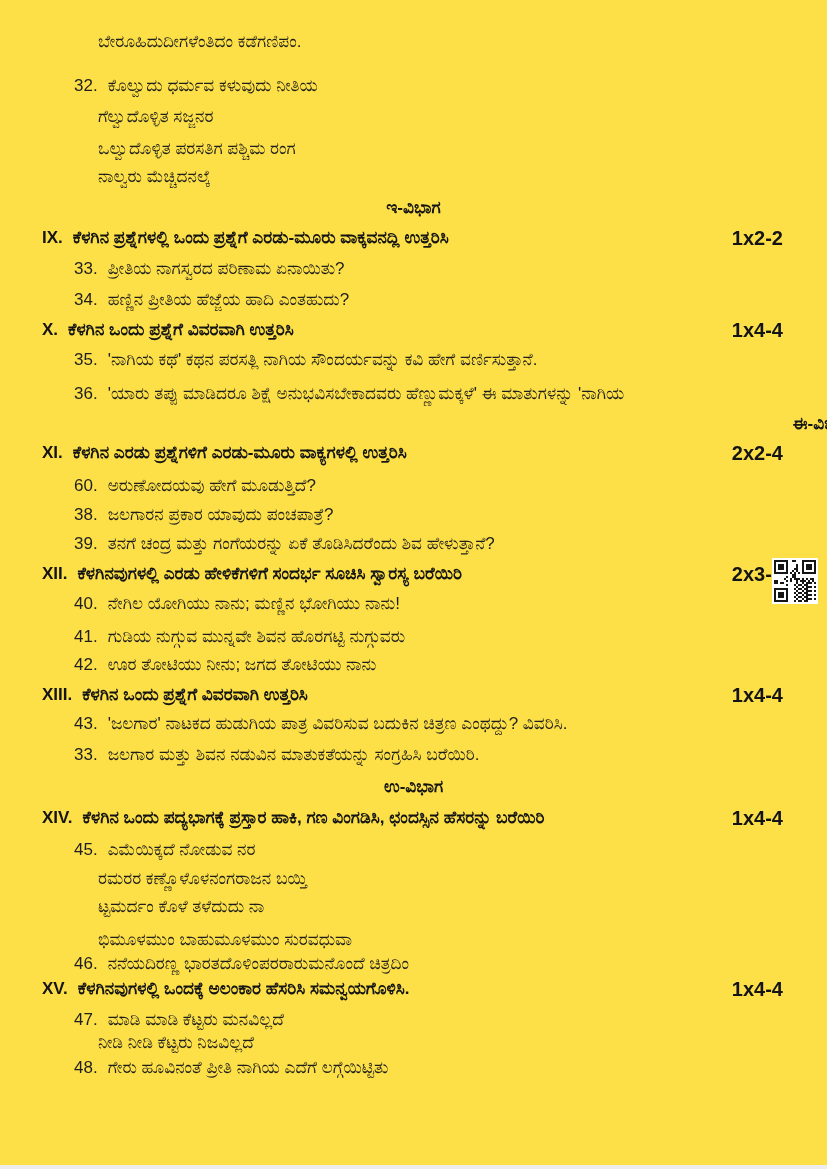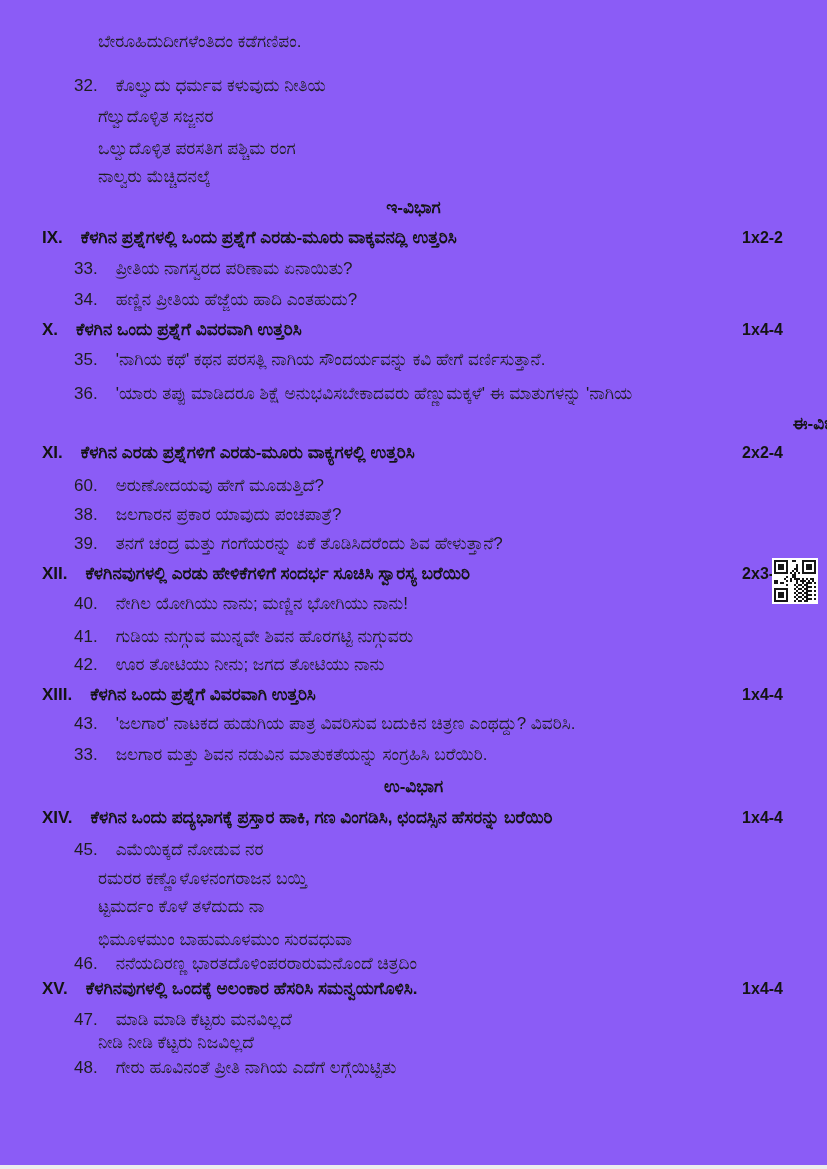--- a/index.html
+++ b/index.html
@@ -1,34 +1,34 @@
 <!DOCTYPE html>
 <html><head>
 <meta charset="utf-8">
 <style>
   html,body{margin:0;padding:0;background:#ffffff;}
   .page{
     position:relative;
     width:827px;height:1169px;
-    background:#8b5cf6;
+    background:#fde047;
     overflow:hidden;
     font-family:"Liberation Sans","DejaVu Sans",sans-serif;
     color:#1e1e1e;
     font-size:17px;
     line-height:24px;
   }
   .row{position:absolute;left:0;width:100%;white-space:nowrap;}
   
   .verse{padding-left:98px;}
   .q{padding-left:74px;}
   .cont{padding-left:98px;}
   .hdr{padding-left:42px;font-weight:bold;color:#141414;}
   .center{font-weight:bold;text-align:center;padding-right:88px;color:#141414;}
-  .qnum{margin-right:18px;}
-  .marks{position:absolute;right:86px;top:0;font-weight:bold;font-size:16px;color:#141414;}
+  .qnum{margin-right:10px;}
+  .marks{position:absolute;right:86px;top:0;font-weight:bold;font-size:20px;color:#141414;}
   .side{position:absolute;right:74px;top:0;font-weight:bold;color:#141414;}
   .qr{position:absolute;left:772px;top:558px;width:46px;height:46px;background:#ffffff;}
   .qr svg{display:block;margin:2px;}
   .bottom-edge{position:absolute;left:0;bottom:0;width:100%;height:4px;background:#ededed;}
 </style>
 </head>
 <body>
 
 <div class="page">
 

